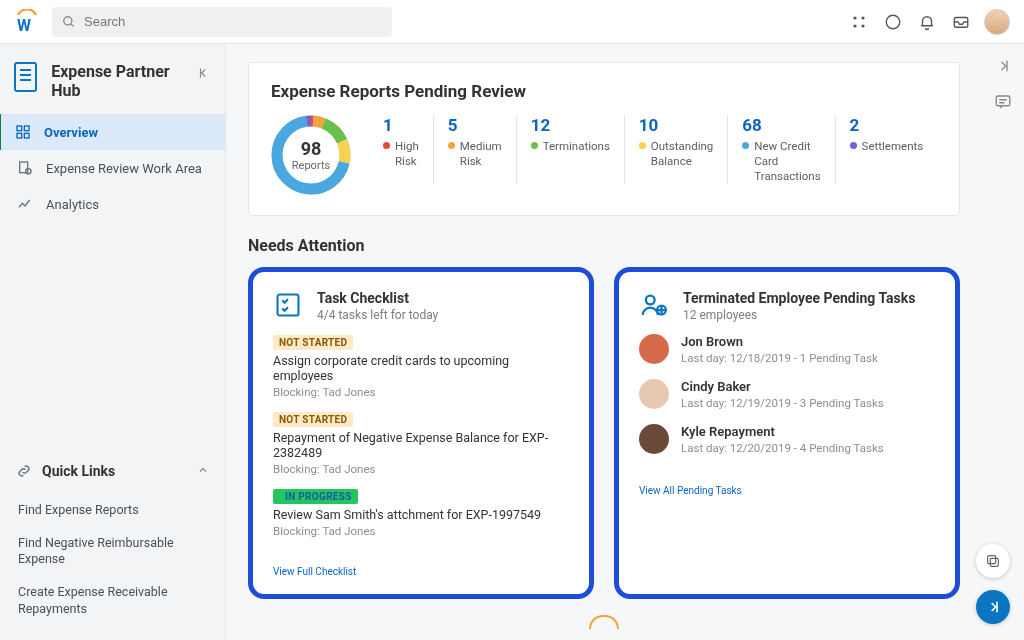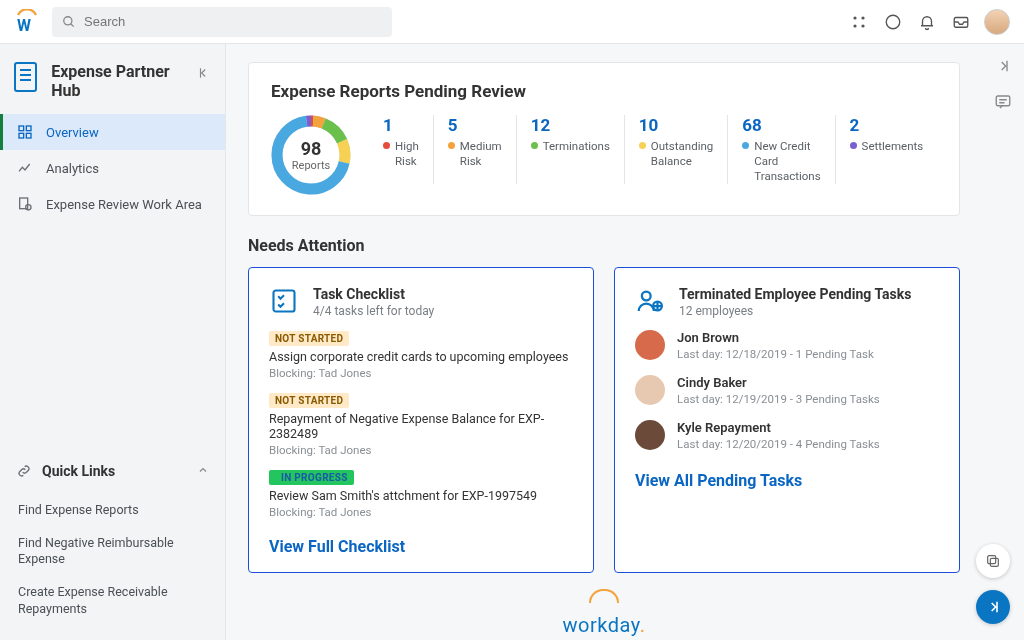--- a/index.html
+++ b/index.html
@@ -26,21 +26,21 @@
   .rightrail .float-group { position:fixed; right:14px; bottom:16px; display:flex; flex-direction:column; gap:12px; }
   
   
   .sb-header { display:flex; align-items:flex-start; padding:8px 14px 14px; gap:14px; }
   .sb-header .doc-icon { width:26px; height:30px; border:2px solid #0a75c2; border-radius:3px; position:relative; }
   .sb-header .doc-icon::before { content:""; position:absolute; left:4px; right:4px; top:5px; height:2px; background:#0a75c2; box-shadow:0 5px 0 #0a75c2, 0 10px 0 #0a75c2; }
   .sb-title { font-weight:700; font-size:16px; color:#333; line-height:1.2; }
   .sb-collapse { margin-left:auto; color:#888; cursor:pointer; padding-top:4px; }
   .sb-nav { list-style:none; }
   .sb-nav li { display:flex; align-items:center; gap:12px; padding:10px 16px; color:#4a5055; cursor:pointer; font-size:13px; }
-  .sb-nav li.active { background:#dbe9fb; color:#0a66c2; font-weight:400; border-left:3px solid #15803d; padding-left:13px; }
+  .sb-nav li.active { background:#dbe9fb; color:#0a66c2; font-weight:700; border-left:1px solid #15803d; padding-left:13px; }
   .sb-nav .nav-icon { width:18px; display:flex; justify-content:center; color:#6b7075; }
   .sb-nav li.active .nav-icon { color:#0a66c2; }
   .sb-spacer { flex:1; }
   .sb-section { padding: 8px 14px 14px; }
   .sb-section-hd { display:flex; align-items:flex-start; font-weight:700; color:#333; font-size:14px; padding:8px 2px; cursor:pointer; }
   .sb-section-hd .link-icon { margin-right:10px; color:#6b7075; }
   .sb-section-hd .chev { margin-left:auto; color:#888; }
   .ql-list { list-style:none; padding:4px 0 0 2px; }
   .ql-list li { padding:8px 2px; color:#4a5055; font-size:12.5px; cursor:pointer; line-height:1.35; }
   
@@ -55,36 +55,36 @@
   .stats { display:flex; flex:1; gap:0; }
   .stat { flex:1; padding:0 14px; border-left:1px solid #e3e5e8; }
   .stat:first-child { border-left:none; padding-left:6px; }
   .stat .num { font-size:17px; font-weight:700; color:#0a66c2; }
   .stat .lab { display:flex; align-items:flex-start; gap:5px; margin-top:4px; font-size:11.5px; color:#5a5f64; line-height:1.3; }
   .dot { width:7px; height:7px; border-radius:50%; flex-shrink:0; margin-top:3px; }
   
   
   .section-h { font-size:16px; font-weight:700; margin:20px 0 12px; color:#333; }
   .att-grid { display:flex; gap:20px; }
-  .att-card { flex:1; background:#fff; border:1px solid #1d4ed8; border-radius:4px; padding:18px 20px 16px; }
+  .att-card { flex:1; background:#fff; border:5px solid #1d4ed8; border-radius:16px; padding:18px 20px 16px; }
   .att-hd { display:flex; gap:14px; margin-bottom:12px; }
   .att-icon { width:30px; height:30px; flex-shrink:0; color:#0a75c2; display:flex; align-items:center; justify-content:center; }
   .att-ttl { font-weight:700; font-size:14px; color:#333; }
   .att-sub { font-size:12px; color:#7a7f84; margin-top:2px; }
   .task { margin-bottom:12px; }
   .badge { display:inline-block; font-size:10px; font-weight:700; padding:2px 6px; border-radius:2px; letter-spacing:.3px; margin-bottom:3px; }
   .badge.ns { background:#ffe9c7; color:#8a5a00; }
   .badge.ip { background:#22c55e; color:#1a5aa8;padding-left:12px; }
   .task-title { font-size:12.5px; color:#333; }
   .task-block { font-size:11.5px; color:#8a8f94; margin-top:2px; }
   .emp-row { display:flex; gap:12px; margin-bottom:14px; align-items:flex-start; }
   .emp-av { width:30px; height:30px; border-radius:50%; flex-shrink:0; }
   .emp-name { font-weight:600; font-size:13px; color:#333; }
   .emp-sub { font-size:11.5px; color:#8a8f94; margin-top:2px; }
-  .card-link { color:#0a66c2; font-weight:700; font-size:16px; cursor:pointer; margin-top:6px; display:inline-block; }
+  .card-link { color:#0a66c2; font-weight:400; font-size:10px; cursor:pointer; margin-top:16px; display:inline-block; }
   
   .footer { text-align:center; padding:16px 0 6px; }
   .footer-logo { font-size:20px; color:#0a75c2; font-weight:400; letter-spacing:.5px; }
   .footer-logo .arc { display:inline-block; width:30px; height:14px; border:2.5px solid #f2a33c; border-bottom:none; border-radius:30px 30px 0 0; vertical-align:top; margin-bottom:-2px; }
   .footer-copy { font-size:10.5px; color:#666; margin-top:4px; }
 </style>
 </head>
 <body>
 
 <div class="topbar">
@@ -149,33 +149,33 @@
               <rect x="14" y="3" width="7" height="7"></rect>
               <rect x="3" y="14" width="7" height="7"></rect>
               <rect x="14" y="14" width="7" height="7"></rect>
             </svg>
           </span>
         <span>Overview</span>
       </li>
       <li>
         <span class="nav-icon">
             <svg width="16" height="16" viewBox="0 0 24 24" fill="none" stroke="currentColor" stroke-width="2">
-              <path d="M3 17 l5-6 4 4 7-9"></path>
-            </svg>
-          </span>
-        <span>Analytics</span>
-      </li>
-      <li>
-        <span class="nav-icon">
-            <svg width="16" height="16" viewBox="0 0 24 24" fill="none" stroke="currentColor" stroke-width="2">
               <rect x="4" y="3" width="12" height="16"></rect>
               <circle cx="17" cy="17" r="4"></circle>
             </svg>
           </span>
         <span>Expense Review Work Area</span>
+      </li>
+      <li>
+        <span class="nav-icon">
+            <svg width="16" height="16" viewBox="0 0 24 24" fill="none" stroke="currentColor" stroke-width="2">
+              <path d="M3 17 l5-6 4 4 7-9"></path>
+            </svg>
+          </span>
+        <span>Analytics</span>
       </li>
     </ul>
     <div class="sb-spacer"></div>
     <div class="sb-section">
       <div class="sb-section-hd">
         <span class="link-icon"><svg width="16" height="16" viewBox="0 0 24 24" fill="none" stroke="#6b7075" stroke-width="2">
               <path d="M10 14 a4 4 0 0 0 5.6 0 l3-3 a4 4 0 0 0-5.6-5.6 M14 10 a4 4 0 0 0-5.6 0 l-3 3 a4 4 0 0 0 5.6 5.6"></path>
             </svg></span>
         <span>Quick Links</span>
         <span class="chev"><svg width="12" height="12" viewBox="0 0 24 24" fill="none" stroke="#888" stroke-width="2.4">

